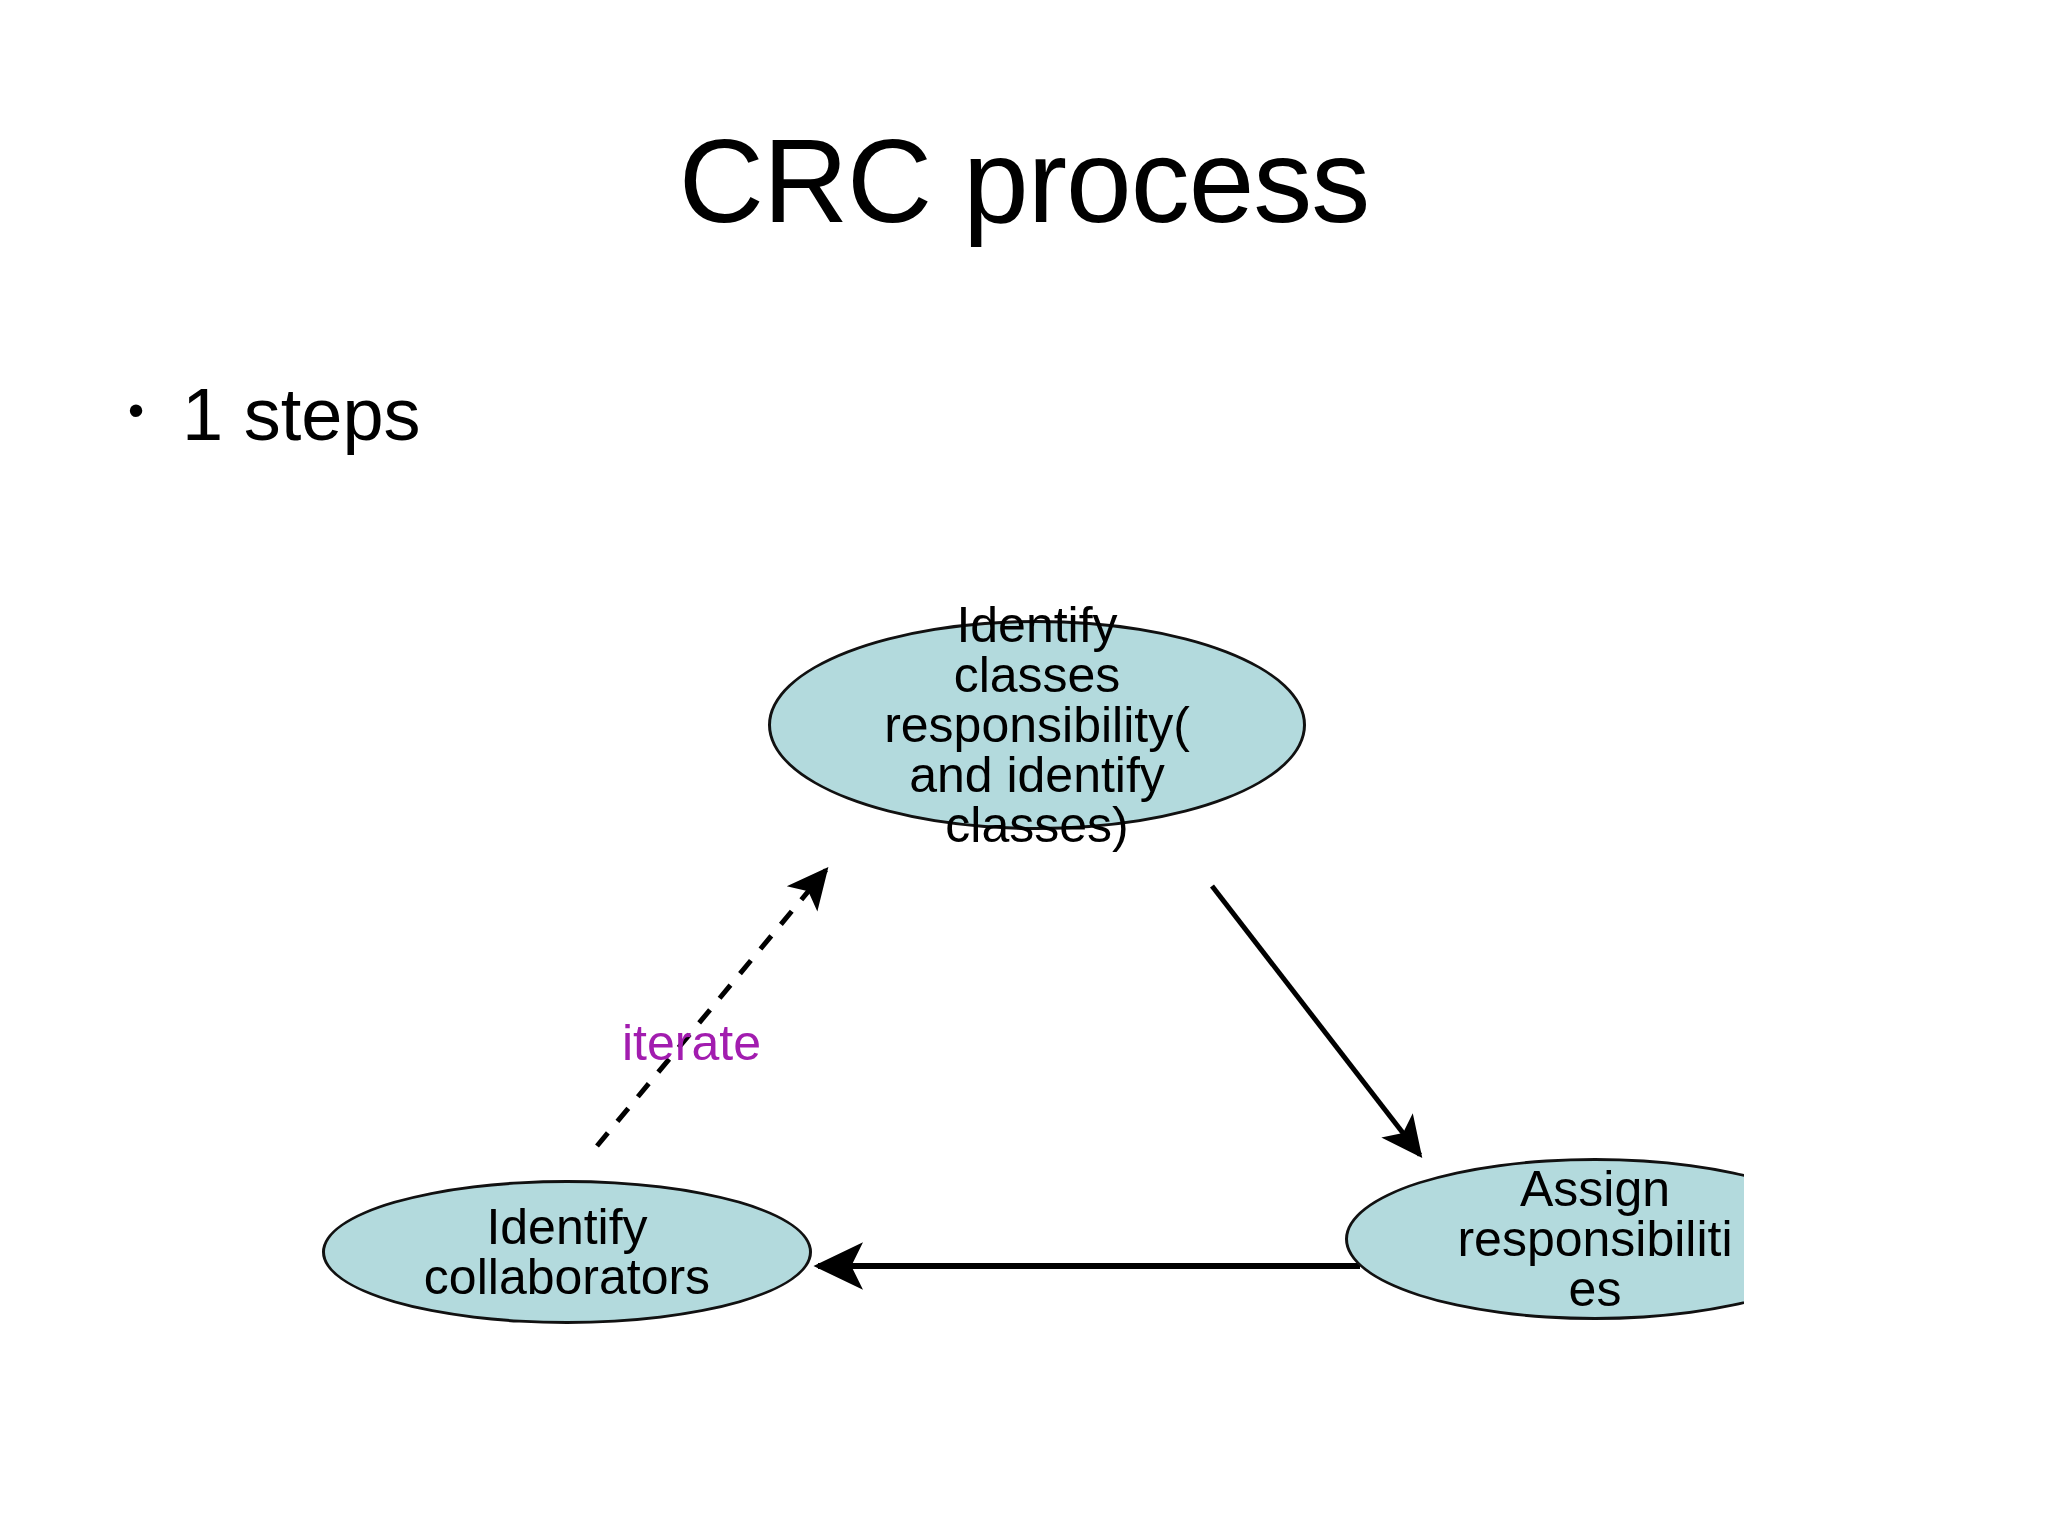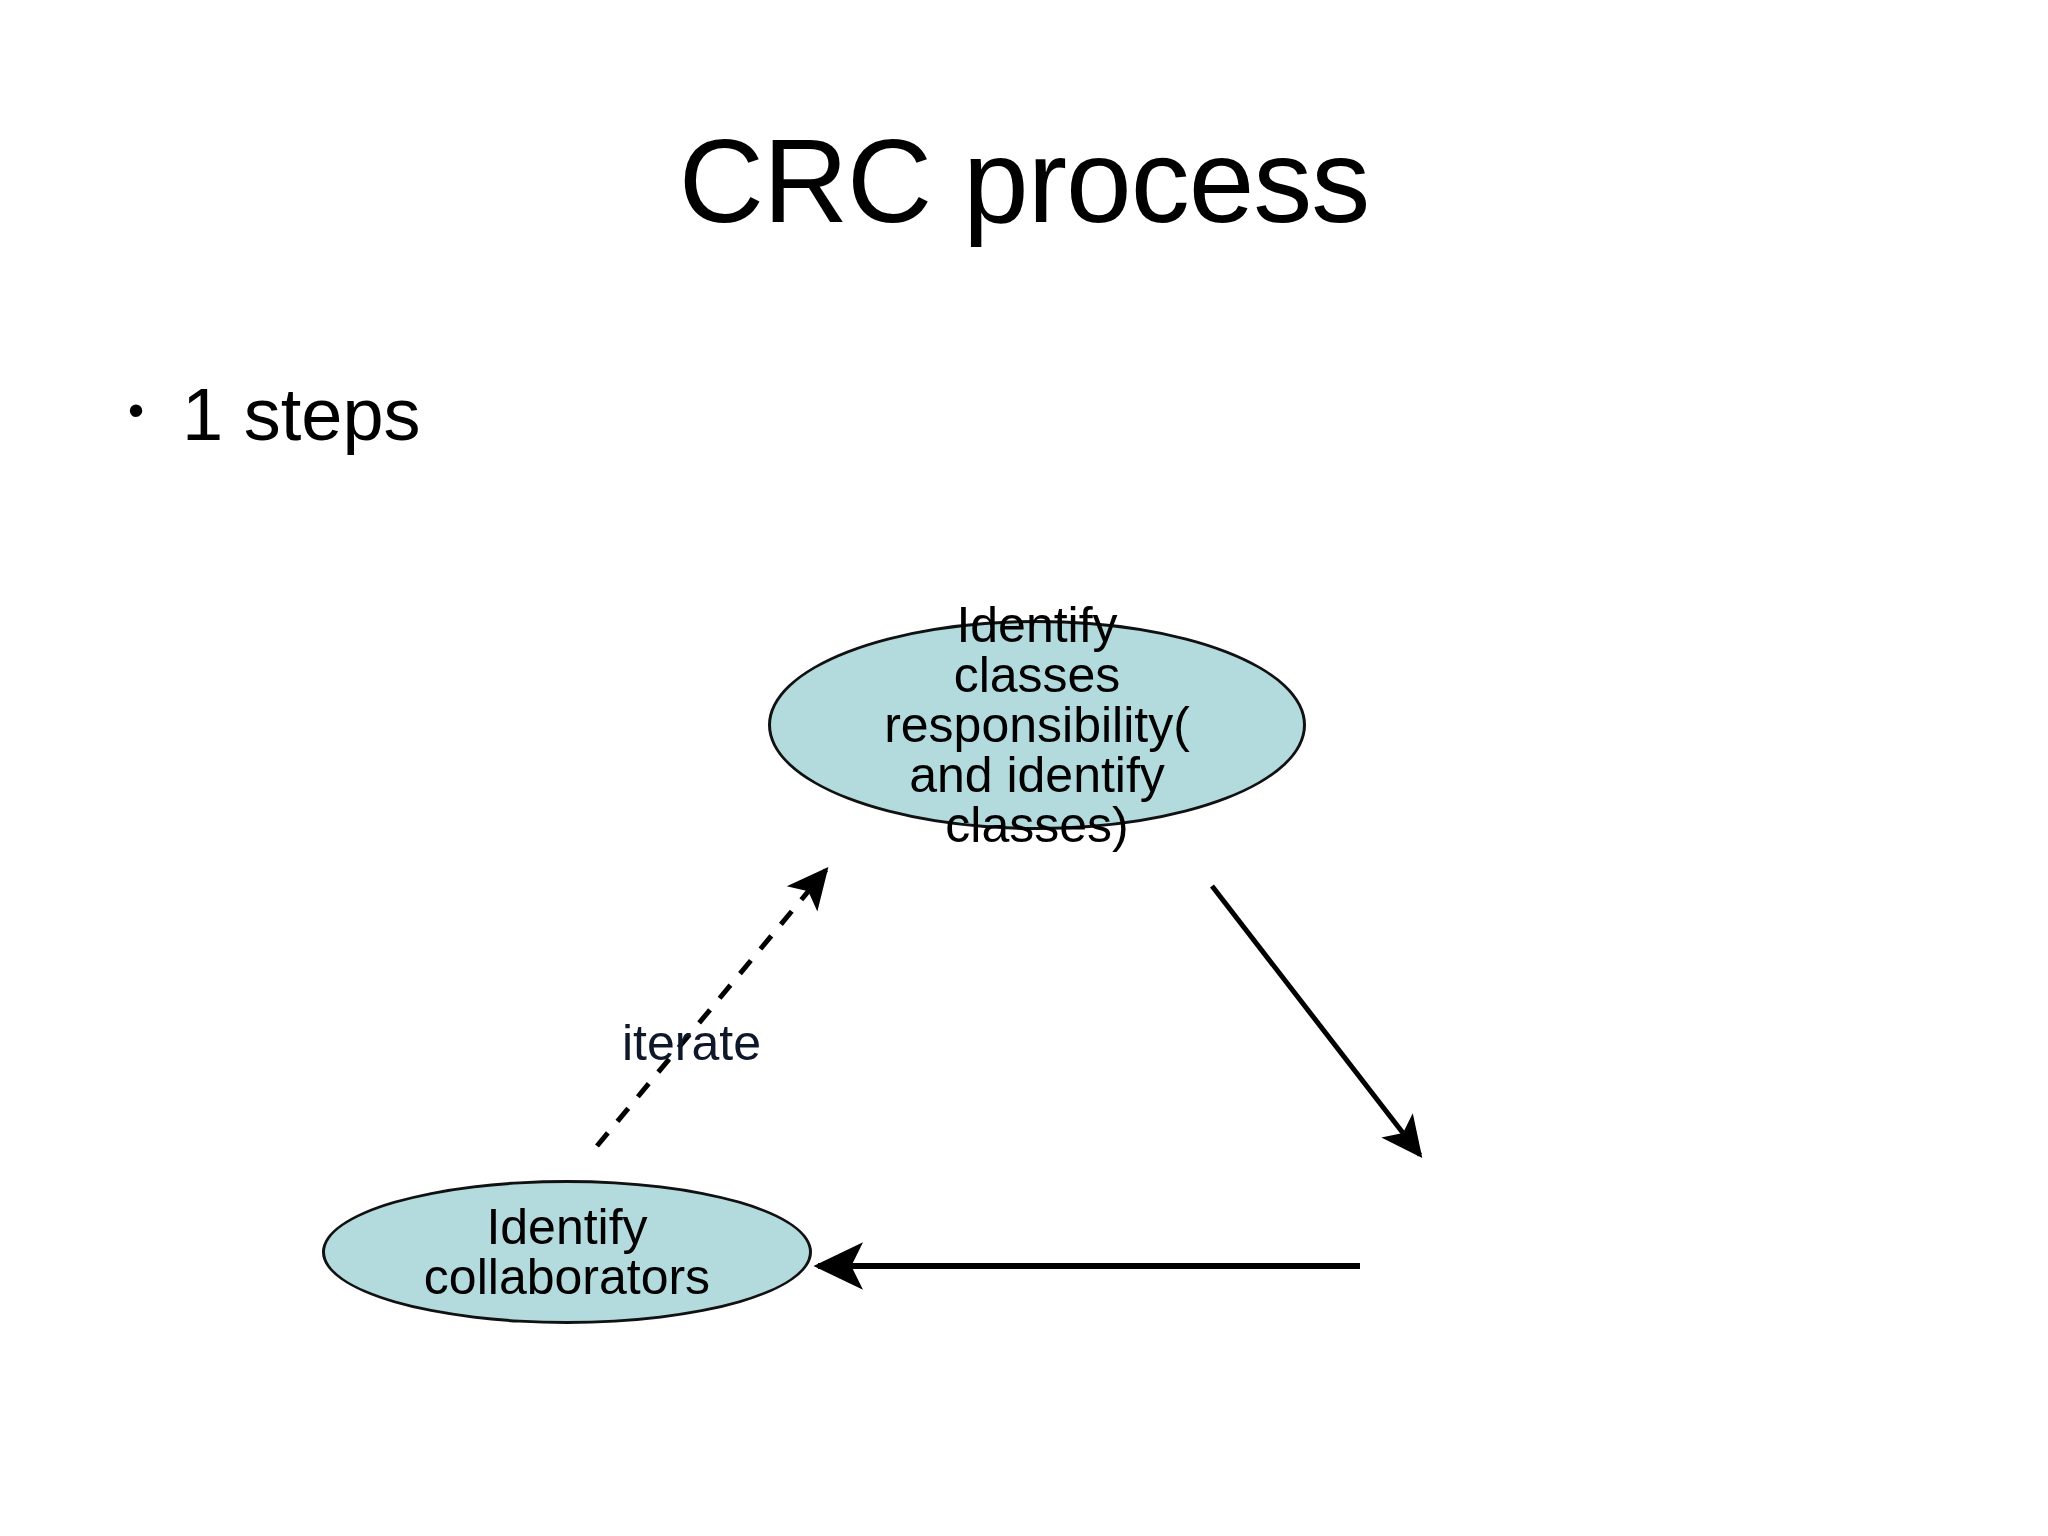--- a/index.html
+++ b/index.html
@@ -136,21 +136,21 @@
     width: 300px;
   }
 
   
   #edge-label-iterate {
     position: absolute;
     left: 622px;
     top: 1018px;
     font-size: 50px;
     line-height: 1;
-    color: #0f172a;
+    color: #a21caf;
     white-space: nowrap;
     text-align: center;
   }
 </style>
 </head>
 <body>
 
 <div id="slide">
 
   <div id="slide-title">CRC process</div>
@@ -182,20 +182,25 @@
     </svg>
 
     <div class="node" id="node-identify-classes">
       <div class="node-label">Identify
 classes
 responsibility(
 and identify
 classes)</div>
     </div>
 
+    <div class="node" id="node-assign-responsibilities">
+      <div class="node-label">Assign
+responsibiliti
+es</div>
+    </div>
 
     <div class="node" id="node-identify-collaborators">
       <div class="node-label">Identify
 collaborators</div>
     </div>
 
     <div id="edge-label-iterate">iterate</div>
 
   </div>
 </div>

